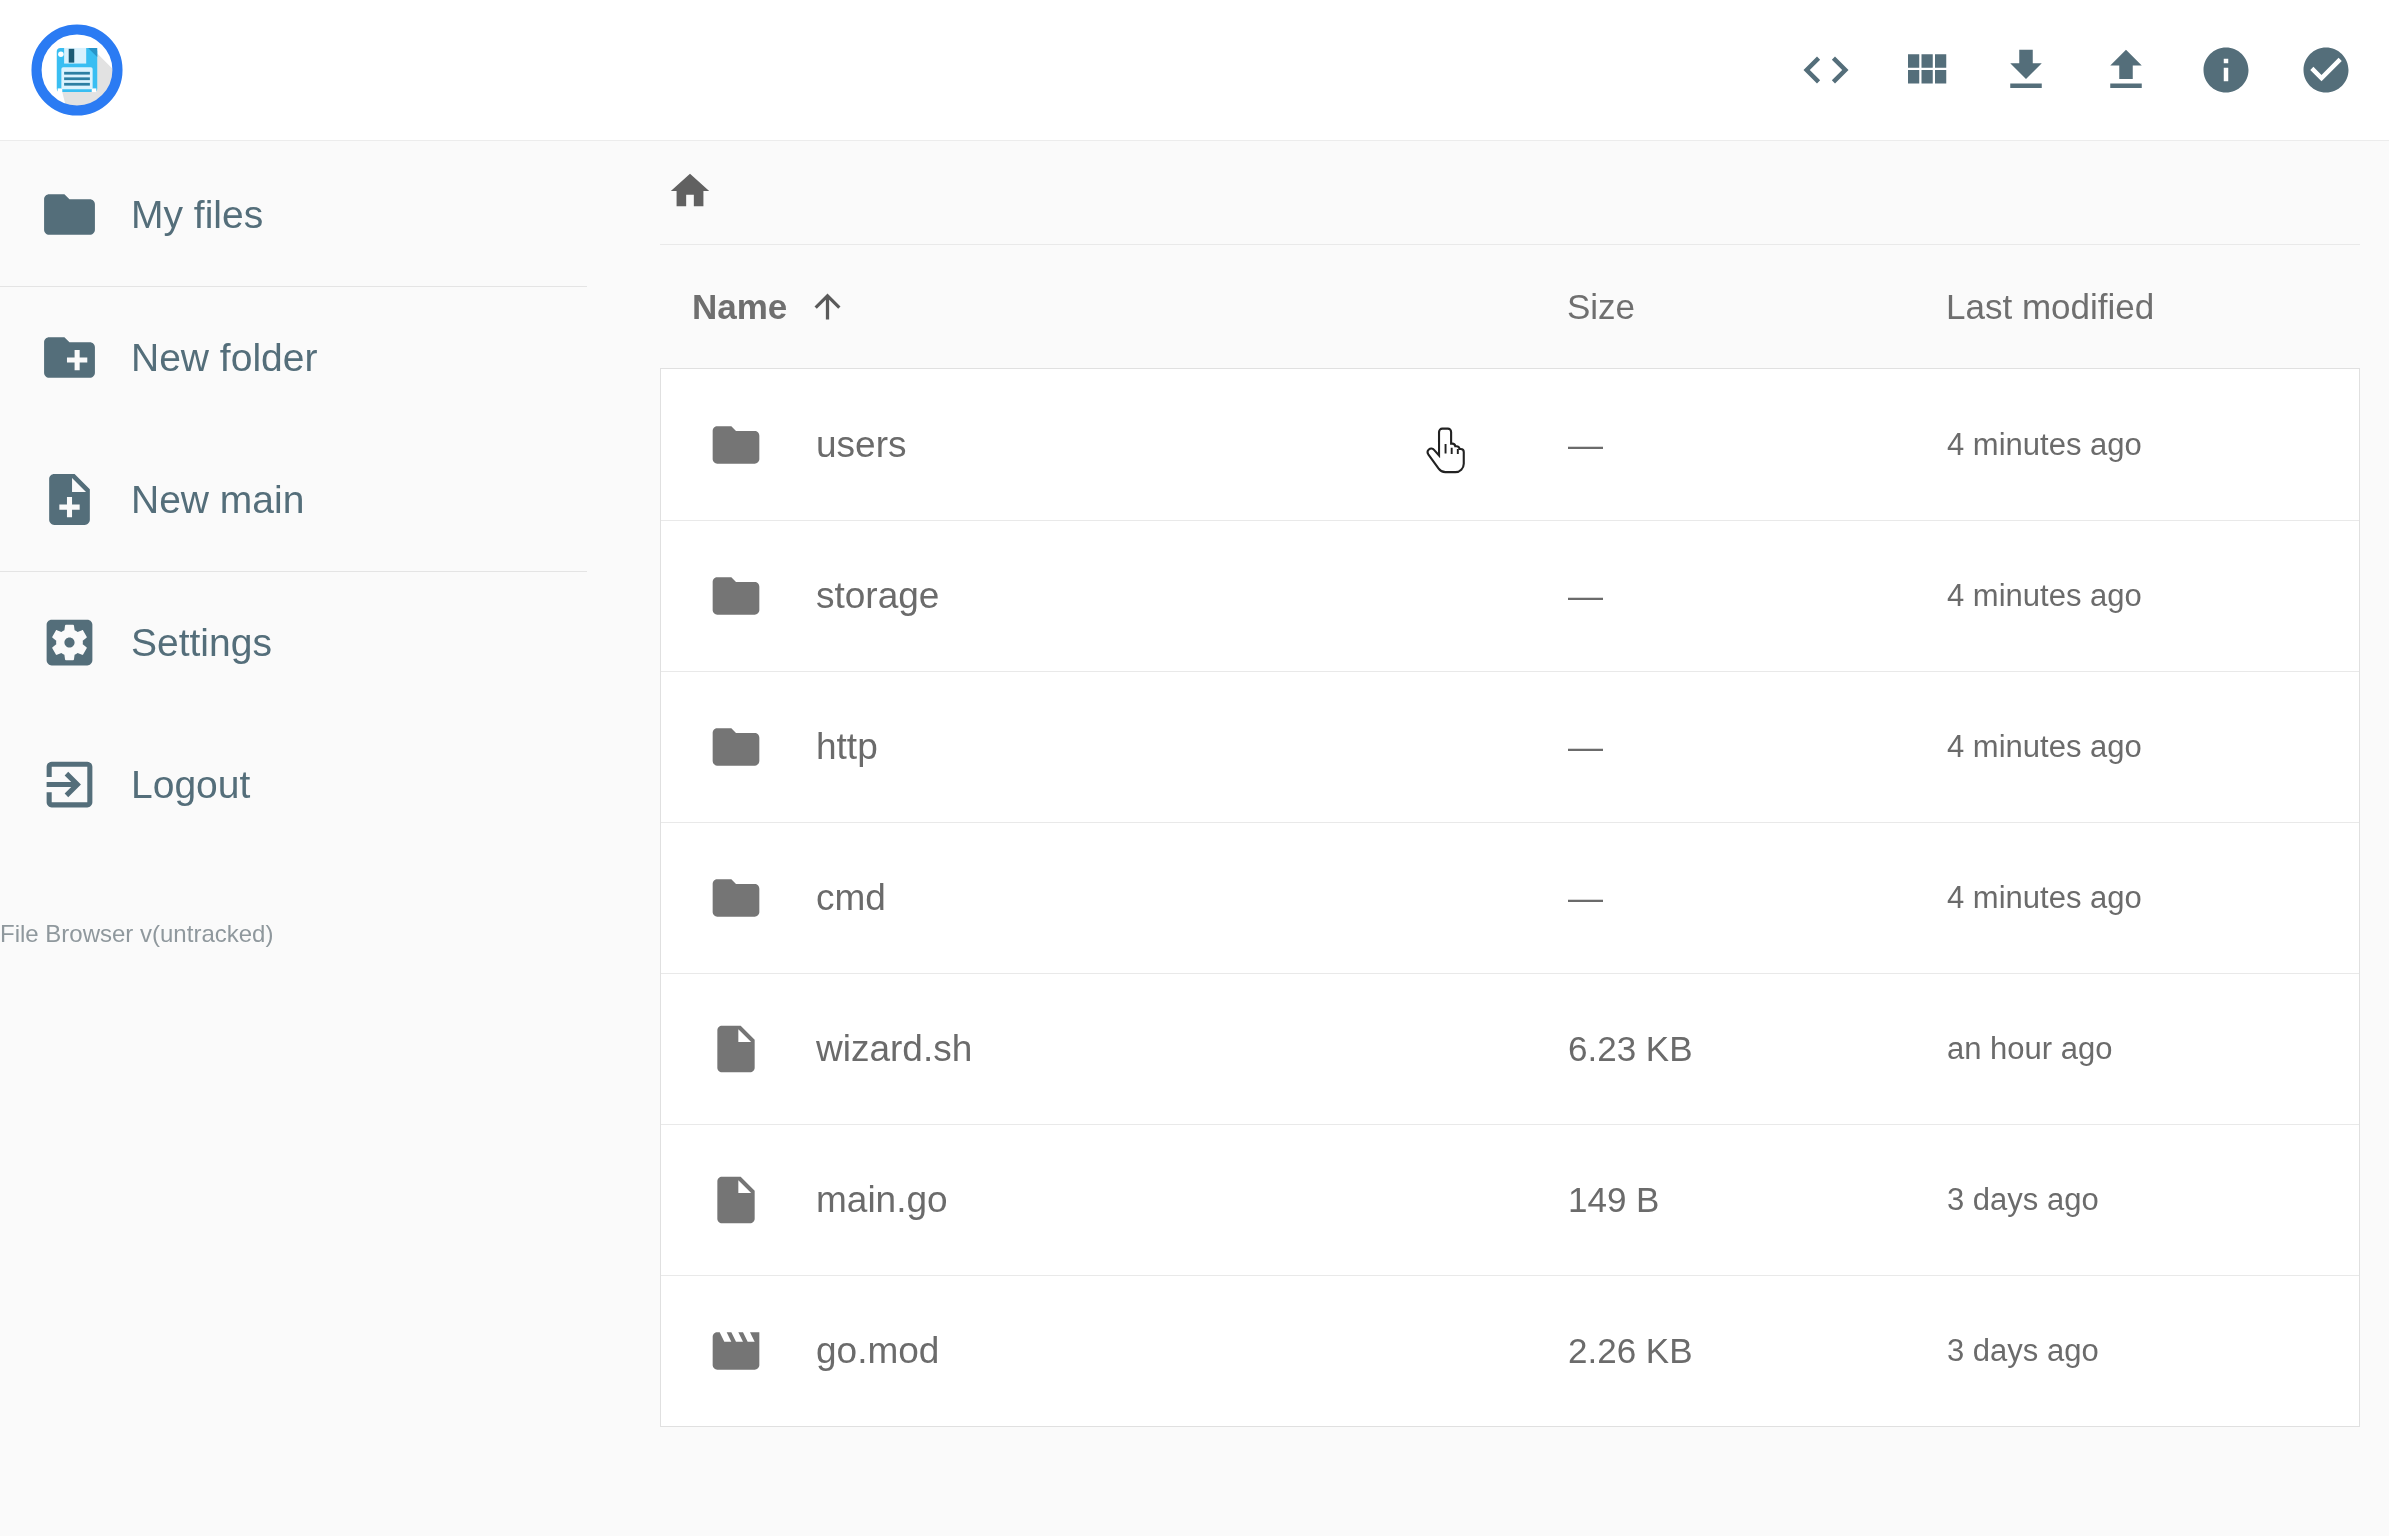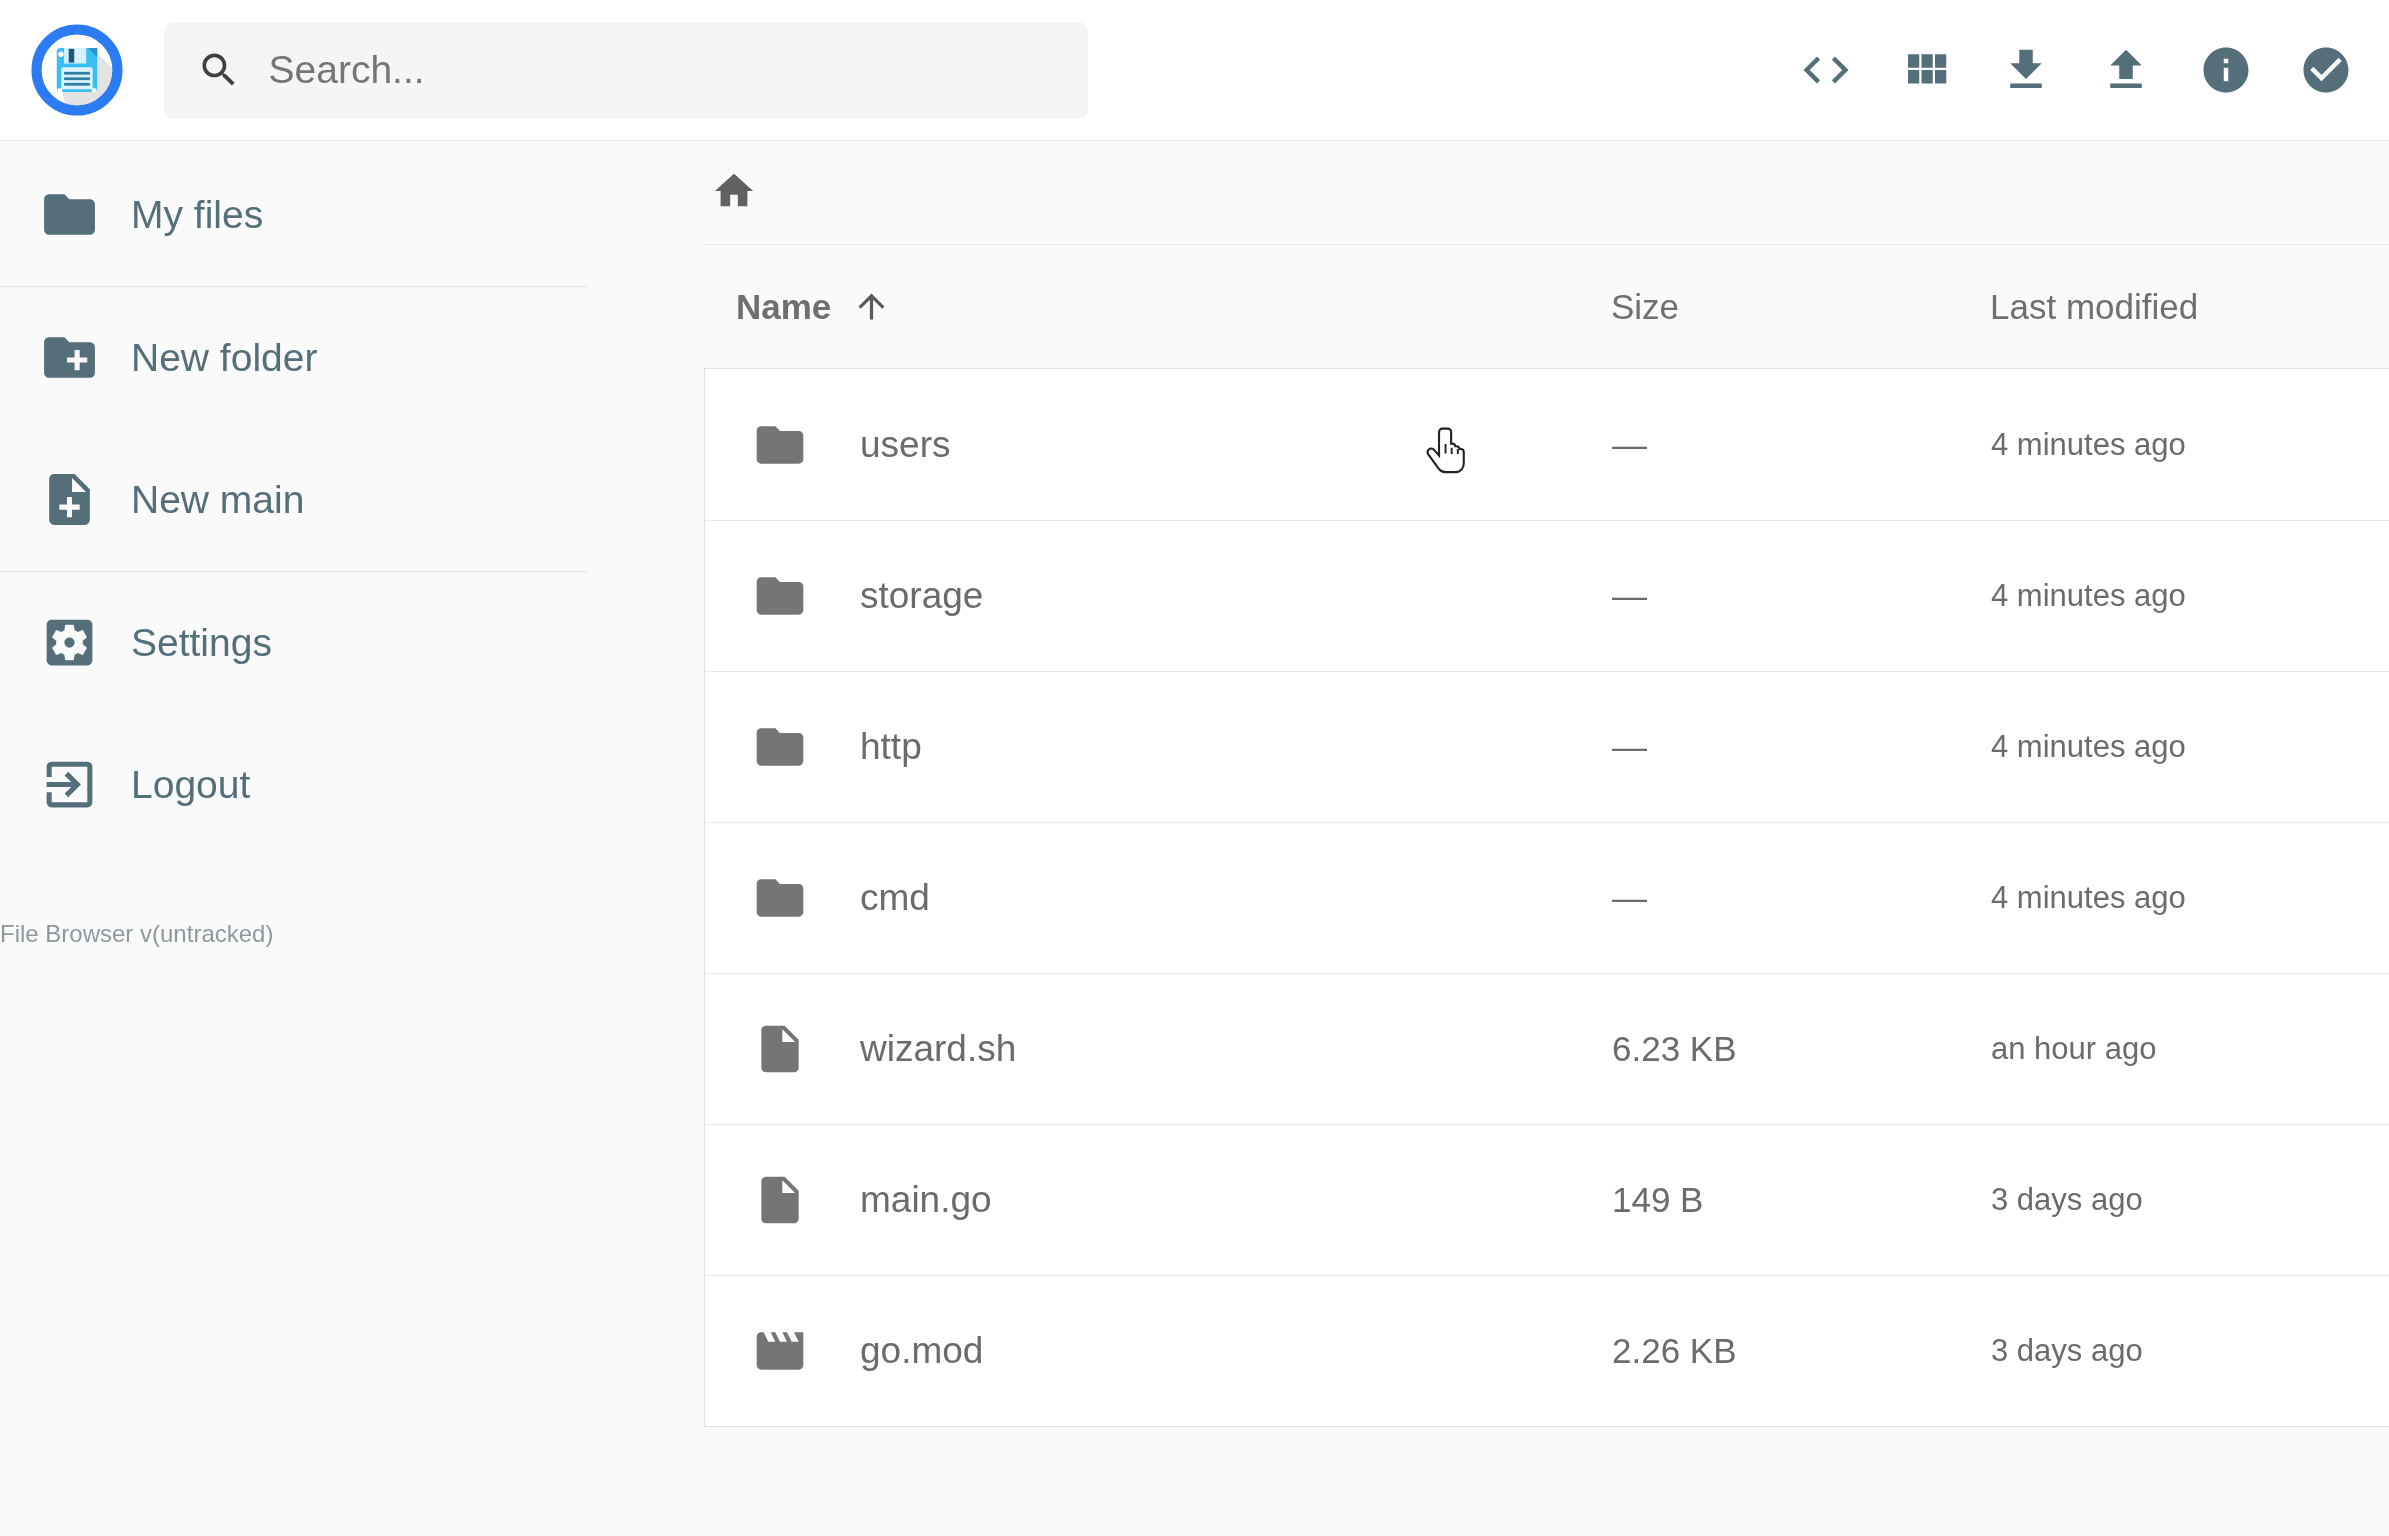--- a/index.html
+++ b/index.html
@@ -29,21 +29,21 @@
   }
   .searchbox input::placeholder { color: #757575; opacity: 1; }
   .topbar-spacer { flex: 1; }
   .top-actions { display: flex; margin-right: 13px; }
   .action-btn {
     width: 100px; height: 141px; background: none; border: none; cursor: pointer;
     display: flex; align-items: center; justify-content: center; color: #546e7a;
   }
   .action-btn svg { width: 54px; height: 54px; fill: currentColor; }
   
-  .main { display: flex; height: 1396px; gap: 44px; }
+  .main { display: flex; height: 1396px; }
   .sidebar { width: 587px; flex: 0 0 auto; background: #fafafa; display: flex; flex-direction: column; padding-top: 2.8px; }
   .side-item {
     height: 142px; display: flex; align-items: center; padding-left: 39px;
     color: #546e7a; font-size: 39px; cursor: pointer; background: none; border: none;
     font-family: "Liberation Sans", sans-serif; text-align: left;
   }
   .side-item svg { width: 61px; height: 61px; fill: #546e7a; margin-right: 31px; flex: 0 0 auto; }
   .side-divider { height: 0.9px; background: #e4e4e4; width: 100%; }
   .side-footer { margin-top: 61px; color: #8f989d; font-size: 24px; line-height: 33px; }
   .side-footer .help-link { cursor: pointer; }
@@ -94,26 +94,20 @@
       <rect x="33" y="47" width="34" height="24" rx="2" fill="#dcf3fe"></rect>
       <rect x="36" y="52" width="28" height="3" fill="#2d7fa3"></rect>
       <rect x="36" y="58" width="28" height="3" fill="#2d7fa3"></rect>
       <rect x="36" y="64" width="28" height="3" fill="#2d7fa3"></rect>
       <rect x="29" y="70" width="5" height="4" fill="#ffffff"></rect>
       <rect x="66" y="70" width="5" height="4" fill="#ffffff"></rect>
       <circle cx="50" cy="50" r="44" fill="none" stroke="#2b7bf3" stroke-width="11"></circle>
     </svg>
   </button>
 
-  <div class="searchbox">
-    <svg viewBox="0 0 24 24">
-      <path d="M15.5 14h-.79l-.28-.27C15.41 12.59 16 11.11 16 9.5 16 5.91 13.09 3 9.5 3S3 5.91 3 9.5 5.91 16 9.5 16c1.61 0 3.09-.59 4.23-1.57l.27.28v.79l5 4.99L20.49 19l-4.99-5zm-6 0C7.01 14 5 11.99 5 9.5S7.01 5 9.5 5 14 7.01 14 9.5 11.99 14 9.5 14z"></path>
-    </svg>
-    <input type="text" placeholder="Search..." style="">
-  </div>
 
   <div class="topbar-spacer"></div>
 
   <div class="top-actions">
     <button class="action-btn">
       <svg viewBox="0 0 24 24">
         <path d="M9.4 16.6L4.8 12l4.6-4.6L8 6l-6 6 6 6 1.4-1.4zm5.2 0l4.6-4.6-4.6-4.6L16 6l6 6-6 6-1.4-1.4z"></path>
       </svg>
     </button>
     <button class="action-btn">

